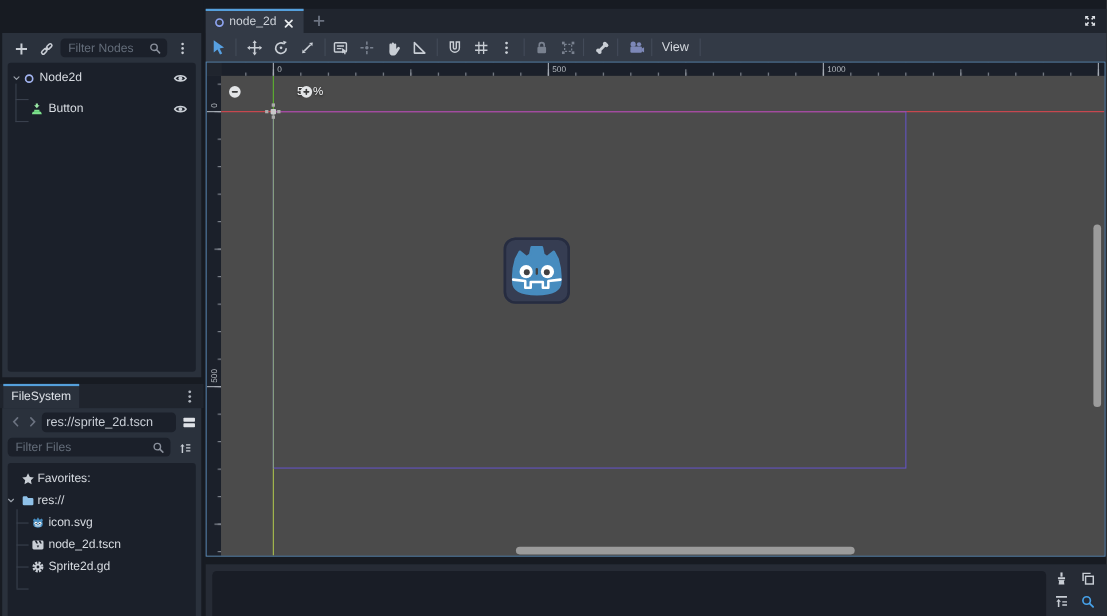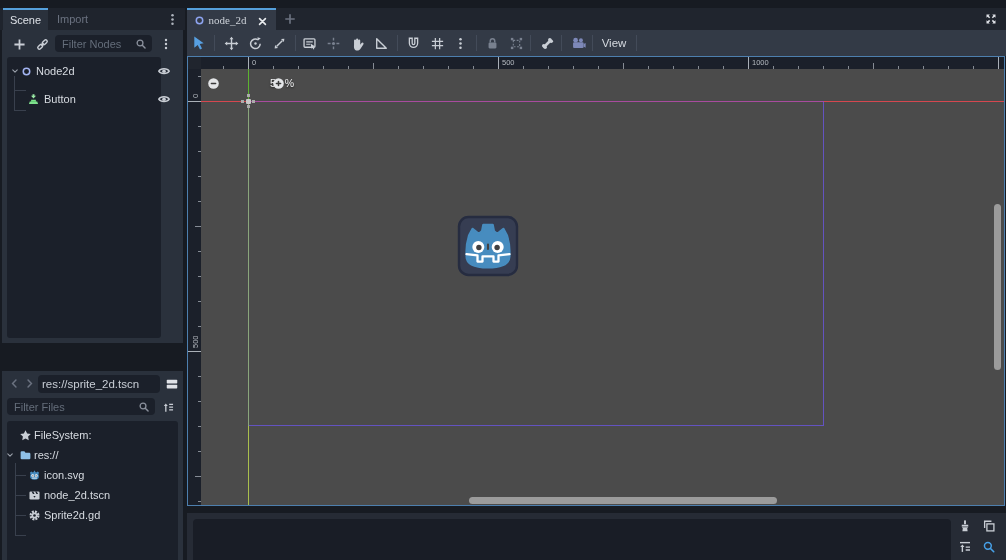--- a/index.html
+++ b/index.html
@@ -22,21 +22,21 @@
   .panel { position:absolute; left:2px; width:181px; background:#2a313c; }
   .inset { position:absolute; background:#1b202a; border-radius:3px; }
   .toolbtn { position:absolute; display:flex; align-items:center; justify-content:center; }
   .filterbox { position:absolute; background:#1b202a; border-radius:4px; display:flex; align-items:center; }
   .filterbox .ph { font-size:11px; color:#646d7a; padding-left:7px; flex:1; }
   .treerow { position:absolute; left:0; width:100%; height:20px; }
   .treerow .lbl { position:absolute; top:3.5px; font-size:11px; color:#d7dbe1; }
   .treeline { position:absolute; background:#39404d; }
 
   
-  #main-tabstrip { left:187px; top:8px; width:819px; height:22px; background:#20252e;font-family:Liberation Serif, serif; }
+  #main-tabstrip { left:187px; top:8px; width:819px; height:22px; background:#20252e; }
   #scene-tab { position:absolute; left:0; top:0; width:89px; height:22px; background:#333a46;
                border-top:2px solid #55a0dc; }
   #main-toolbar { left:187px; top:30px; width:819px; height:26px; background:#333a46;padding-left:21px; }
   .tbtn { position:absolute; top:1px; width:24px; height:24px; display:flex; align-items:center; justify-content:center; }
   .tsep { position:absolute; top:5px; width:1px; height:16px; background:#434b59; }
 
   
   #canvas-wrap { left:187px; top:56px; width:818px; height:450px; border:1px solid #4d7fae; background:#4b4b4b; }
   #ruler-corner { position:absolute; left:0; top:0; width:13px; height:12px; background:#20252e; }
   #ruler-top { position:absolute; left:13px; top:0; width:803px; height:12px; background:#1b202a; }
@@ -255,31 +255,20 @@
       <circle cx="22.9" cy="33.5" r="2.7" fill="#414042"></circle>
       <circle cx="41.1" cy="33.5" r="2.7" fill="#414042"></circle>
       <rect x="30.95" y="29.6" width="2.1" height="6.4" rx="1.05" fill="#414042"></rect>
       <path d="M10.5 40.2 21.5 41.4 21.5 47.6 26.5 47.6 26.5 42.4 37.5 42.4 37.5 47.6 42.5 47.6 42.5 41.4 53.5 40.2" stroke="#fff" stroke-width="2.3" fill="none" stroke-linejoin="round" stroke-linecap="round"></path>
     </symbol>
   </defs>
 </svg>
 
 <div id="left-dock" class="abs">
 
-  <div class="abs dock-tabrow" style="top:8px;">
-    <div class="dock-tab" style="left:3px; width:45px;">
-      <span>Scene</span>
-    </div>
-    <div class="dock-paneltitle-dim" style="left:57px;">Import</div>
-    <div class="toolbtn" style="left:164px; top:3px; width:16px; height:16px;">
-      <svg class="ic" width="15" height="15" style="color:#aeb4bd">
-          <use href="#i-dots3"></use>
-        </svg>
-    </div>
-  </div>
 
   <div class="panel" style="top:30px; height:313px;">
 
     <div class="toolbtn" style="left:8px; top:5px; width:18px; height:18px;">
       <svg class="ic" width="15" height="15">
           <use href="#i-plus"></use>
         </svg>
     </div>
     <div class="toolbtn" style="left:31px; top:5px; width:18px; height:18px;">
       <svg class="ic" width="15" height="15">
@@ -291,21 +280,21 @@
       <svg class="ic" width="12" height="12" style="color:#8a909c; margin-right:5px;">
           <use href="#i-search"></use>
         </svg>
     </div>
     <div class="toolbtn" style="left:155px; top:5px; width:18px; height:18px;">
       <svg class="ic" width="14" height="14">
           <use href="#i-dots3"></use>
         </svg>
     </div>
 
-    <div class="inset" style="left:5px; top:27px; width:154px; height:281px;">
+    <div class="inset" style="left:5px; top:27px; width:171px; height:281px;">
       <div class="treeline" style="left:7px; top:19px; width:1px; height:34.5px;"></div>
       <div class="treeline" style="left:7px; top:33px; width:12px; height:1px;"></div>
       <div class="treeline" style="left:7px; top:53px; width:12px; height:1px;"></div>
 
       <div class="treerow" style="top:4px;">
         <svg class="ic" width="10" height="10" style="position:absolute; left:2.5px; top:5px; color:#9ba1ab;">
             <use href="#i-chevdown"></use>
           </svg>
         <svg width="11" height="11" style="position:absolute; left:14px; top:4.5px; color:#a3b4f1;">
             <use href="#i-ring"></use>
@@ -326,20 +315,30 @@
         <span class="lbl" style="left:37px;">Button</span>
         <div class="toolbtn" style="left:149px; top:2px; width:16px; height:16px;">
           <svg class="ic" width="14" height="14">
               <use href="#i-eye"></use>
             </svg>
         </div>
       </div>
     </div>
   </div>
 
+  <div class="abs dock-tabrow" style="top:349px;">
+    <div class="dock-tab" style="left:3px; width:69px;">
+      <span>FileSystem</span>
+    </div>
+    <div class="toolbtn" style="left:164px; top:3px; width:16px; height:16px;">
+      <svg class="ic" width="15" height="15" style="color:#aeb4bd">
+          <use href="#i-dots3"></use>
+        </svg>
+    </div>
+  </div>
 
   <div class="panel" style="top:371px; height:189px;">
 
     <div class="toolbtn" style="left:4px; top:4px; width:16px; height:16px;">
       <svg class="ic-dim" width="13" height="13" style="color:#6b7280">
           <use href="#i-chevleft"></use>
         </svg>
     </div>
     <div class="toolbtn" style="left:19px; top:4px; width:16px; height:16px;">
       <svg class="ic-dim" width="13" height="13" style="color:#6b7280">
@@ -371,21 +370,21 @@
       <div class="treeline" style="left:7.5px; top:42px; width:1px; height:72px;"></div>
       <div class="treeline" style="left:7.5px; top:53.5px; width:11px; height:1px;"></div>
       <div class="treeline" style="left:7.5px; top:73.5px; width:11px; height:1px;"></div>
       <div class="treeline" style="left:7.5px; top:93.5px; width:11px; height:1px;"></div>
       <div class="treeline" style="left:7.5px; top:113.5px; width:11px; height:1px;"></div>
 
       <div class="treerow" style="top:4px;">
         <svg class="ic" width="13" height="13" style="position:absolute; left:11.5px; top:3.5px;">
             <use href="#i-star"></use>
           </svg>
-        <span class="lbl" style="left:27px;">FileSystem:</span>
+        <span class="lbl" style="left:27px;">Favorites:</span>
       </div>
 
       <div class="treerow" style="top:44px;">
         <svg width="13" height="13" style="position:absolute; left:21px; top:3.5px;">
             <use href="#i-godotfile"></use>
           </svg>
         <span class="lbl" style="left:37px;">icon.svg</span>
       </div>
 
       <div class="treerow" style="top:24px;">

